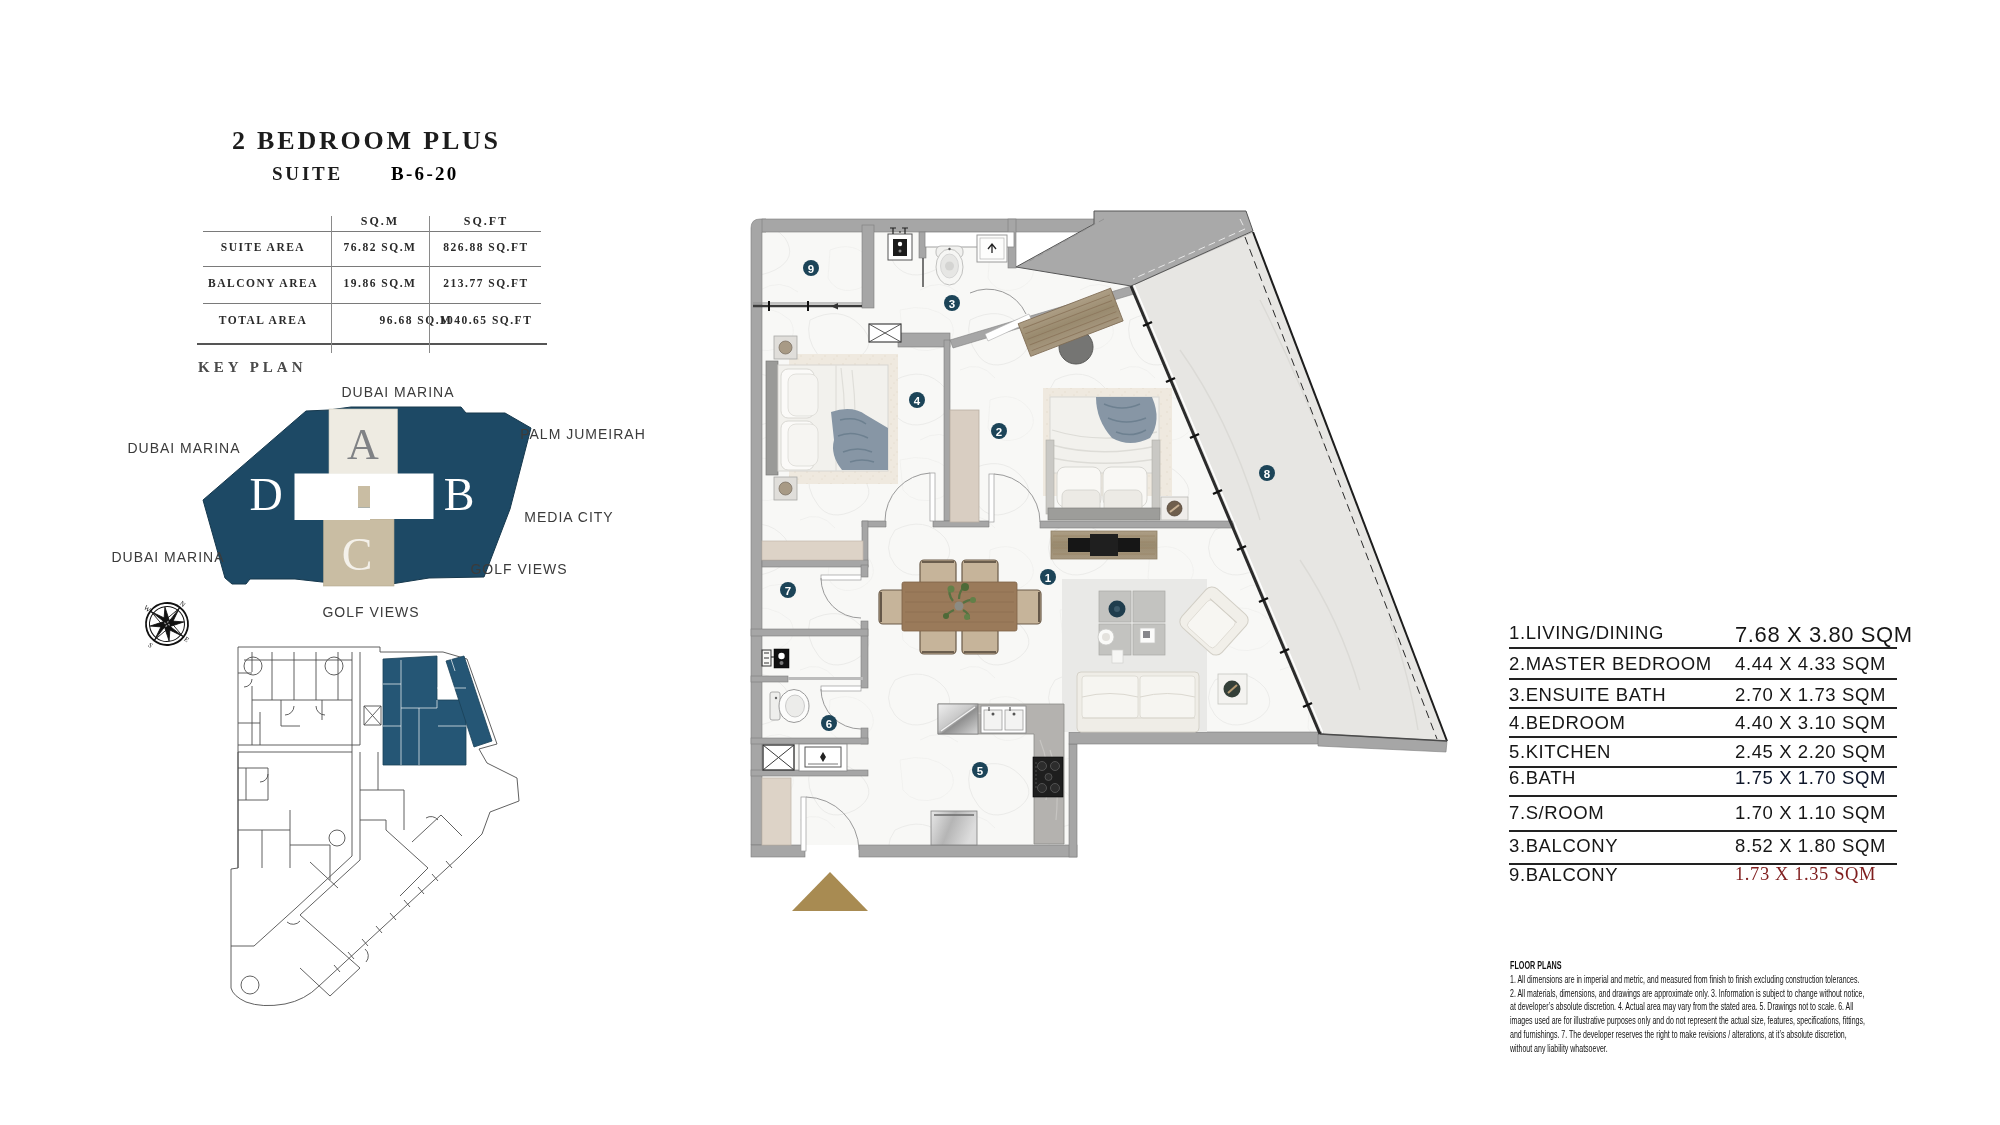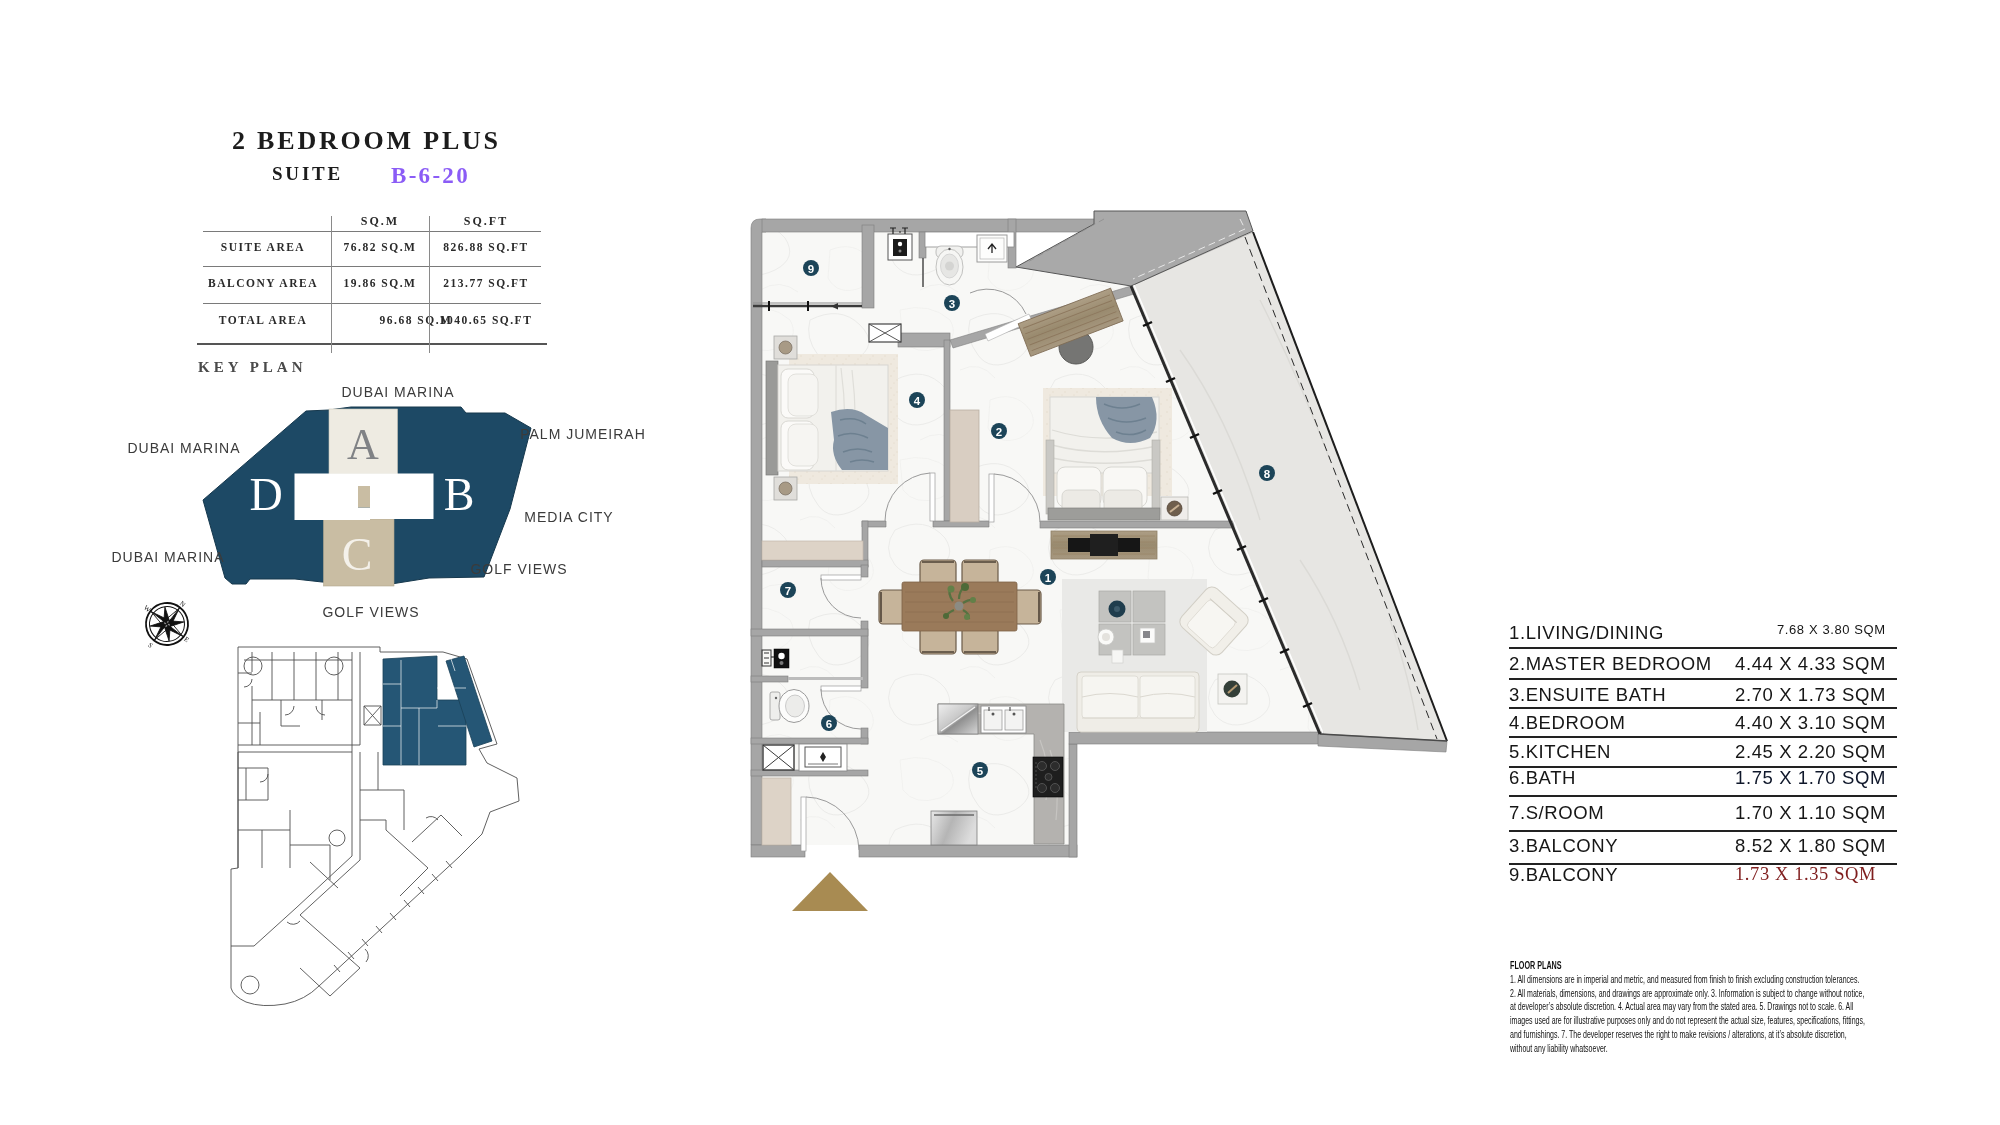--- a/index.html
+++ b/index.html
@@ -9,21 +9,21 @@
   .abs{position:absolute;white-space:nowrap;z-index:2;}
   #gfx{z-index:1;}
 </style>
 </head>
 <body>
 <div id="page">
 
   <div class="abs ser" style="left:232px;top:126px;font-size:26px;font-weight:bold;letter-spacing:2.8px;color:#1c1c1c;">2 BEDROOM PLUS</div>
 
   <div class="abs ser" style="left:272px;top:163px;font-size:19px;font-weight:bold;letter-spacing:2.8px;color:#1c1c1c;">SUITE</div>
-  <div class="abs ser" style="left:391px;top:163px;font-size:23px;font-weight:bold;letter-spacing:2.3px;color:#8b5cf6;text-align:right;">B-6-20</div>
+  <div class="abs ser" style="left:391px;top:163px;font-size:19px;font-weight:bold;letter-spacing:2.3px;color:#000000;text-align:right;">B-6-20</div>
 
   <div class="abs ser" style="left:331px;top:214px;width:98px;text-align:center;font-size:12px;font-weight:bold;letter-spacing:2px;color:#2a2a2a;">SQ.M</div>
   <div class="abs ser" style="left:429px;top:214px;width:114px;text-align:center;font-size:12px;font-weight:bold;letter-spacing:2px;color:#2a2a2a;">SQ.FT</div>
   <div class="abs ser" style="left:203px;top:241px;width:120px;text-align:center;font-size:11.5px;font-weight:bold;letter-spacing:1.5px;color:#2a2a2a;">SUITE AREA</div>
   <div class="abs ser" style="left:331px;top:241px;width:98px;text-align:center;font-size:11.5px;font-weight:bold;letter-spacing:1.5px;color:#2a2a2a;">76.82 SQ.M</div>
   <div class="abs ser" style="left:429px;top:241px;width:114px;text-align:center;font-size:11.5px;font-weight:bold;letter-spacing:1.5px;color:#2a2a2a;">826.88 SQ.FT</div>
   <div class="abs ser" style="left:203px;top:277px;width:120px;text-align:center;font-size:11.5px;font-weight:bold;letter-spacing:1.5px;color:#2a2a2a;">BALCONY AREA</div>
   <div class="abs ser" style="left:331px;top:277px;width:98px;text-align:center;font-size:11.5px;font-weight:bold;letter-spacing:1.5px;color:#2a2a2a;">19.86 SQ.M</div>
   <div class="abs ser" style="left:429px;top:277px;width:114px;text-align:center;font-size:11.5px;font-weight:bold;letter-spacing:1.5px;color:#2a2a2a;">213.77 SQ.FT</div>
   <div class="abs ser" style="left:203px;top:314px;width:120px;text-align:center;font-size:11.5px;font-weight:bold;letter-spacing:1.5px;color:#2a2a2a;">TOTAL AREA</div>
@@ -41,21 +41,21 @@
 
   <div class="abs" style="left:398px;top:384px;transform:translateX(-50%);font-size:14px;letter-spacing:1px;color:#3b3b3b;">DUBAI MARINA</div>
   <div class="abs" style="left:184px;top:440px;transform:translateX(-50%);font-size:14px;letter-spacing:1px;color:#3b3b3b;">DUBAI MARINA</div>
   <div class="abs" style="left:583px;top:426px;transform:translateX(-50%);font-size:14px;letter-spacing:1px;color:#3b3b3b;">PALM JUMEIRAH</div>
   <div class="abs" style="left:569px;top:509px;transform:translateX(-50%);font-size:14px;letter-spacing:1px;color:#3b3b3b;">MEDIA CITY</div>
   <div class="abs" style="left:519px;top:561px;transform:translateX(-50%);font-size:14px;letter-spacing:1px;color:#3b3b3b;">GOLF VIEWS</div>
   <div class="abs" style="left:168px;top:549px;transform:translateX(-50%);font-size:14px;letter-spacing:1px;color:#3b3b3b;">DUBAI MARINA</div>
   <div class="abs" style="left:371px;top:604px;transform:translateX(-50%);font-size:14px;letter-spacing:1px;color:#3b3b3b;">GOLF VIEWS</div>
 
   <div class="abs" style="left:1509px;top:622px;font-size:18.5px;letter-spacing:0.6px;color:#161616;">1.LIVING/DINING</div>
-  <div class="abs" style="left:1777px;top:622px;font-size:13px;letter-spacing:0.6px;color:#161616;">7.68 X 3.80 SQM</div>
+  <div class="abs" style="left:1735px;top:622px;font-size:22px;letter-spacing:0.6px;color:#161616;">7.68 X 3.80 SQM</div>
   <div class="abs" style="left:1509px;top:653px;font-size:18.5px;letter-spacing:0.6px;color:#161616;">2.MASTER BEDROOM</div>
   <div class="abs" style="left:1735px;top:653px;font-size:18.5px;letter-spacing:0.6px;color:#161616;">4.44 X 4.33 SQM</div>
   <div class="abs" style="left:1509px;top:684px;font-size:18.5px;letter-spacing:0.6px;color:#161616;">3.ENSUITE BATH</div>
   <div class="abs" style="left:1735px;top:684px;font-size:18.5px;letter-spacing:0.6px;color:#161616;">2.70 X 1.73 SQM</div>
   <div class="abs" style="left:1509px;top:712px;font-size:18.5px;letter-spacing:0.6px;color:#161616;">4.BEDROOM</div>
   <div class="abs" style="left:1735px;top:712px;font-size:18.5px;letter-spacing:0.6px;color:#161616;">4.40 X 3.10 SQM</div>
   <div class="abs" style="left:1509px;top:741px;font-size:18.5px;letter-spacing:0.6px;color:#161616;">5.KITCHEN</div>
   <div class="abs" style="left:1735px;top:741px;font-size:18.5px;letter-spacing:0.6px;color:#161616;">2.45 X 2.20 SQM</div>
   <div class="abs" style="left:1509px;top:767px;font-size:18.5px;letter-spacing:0.6px;color:#161616;">6.BATH</div>
   <div class="abs" style="left:1735px;top:767px;font-size:18.5px;letter-spacing:0.6px;color:#0f172a;">1.75 X 1.70 SQM</div>

